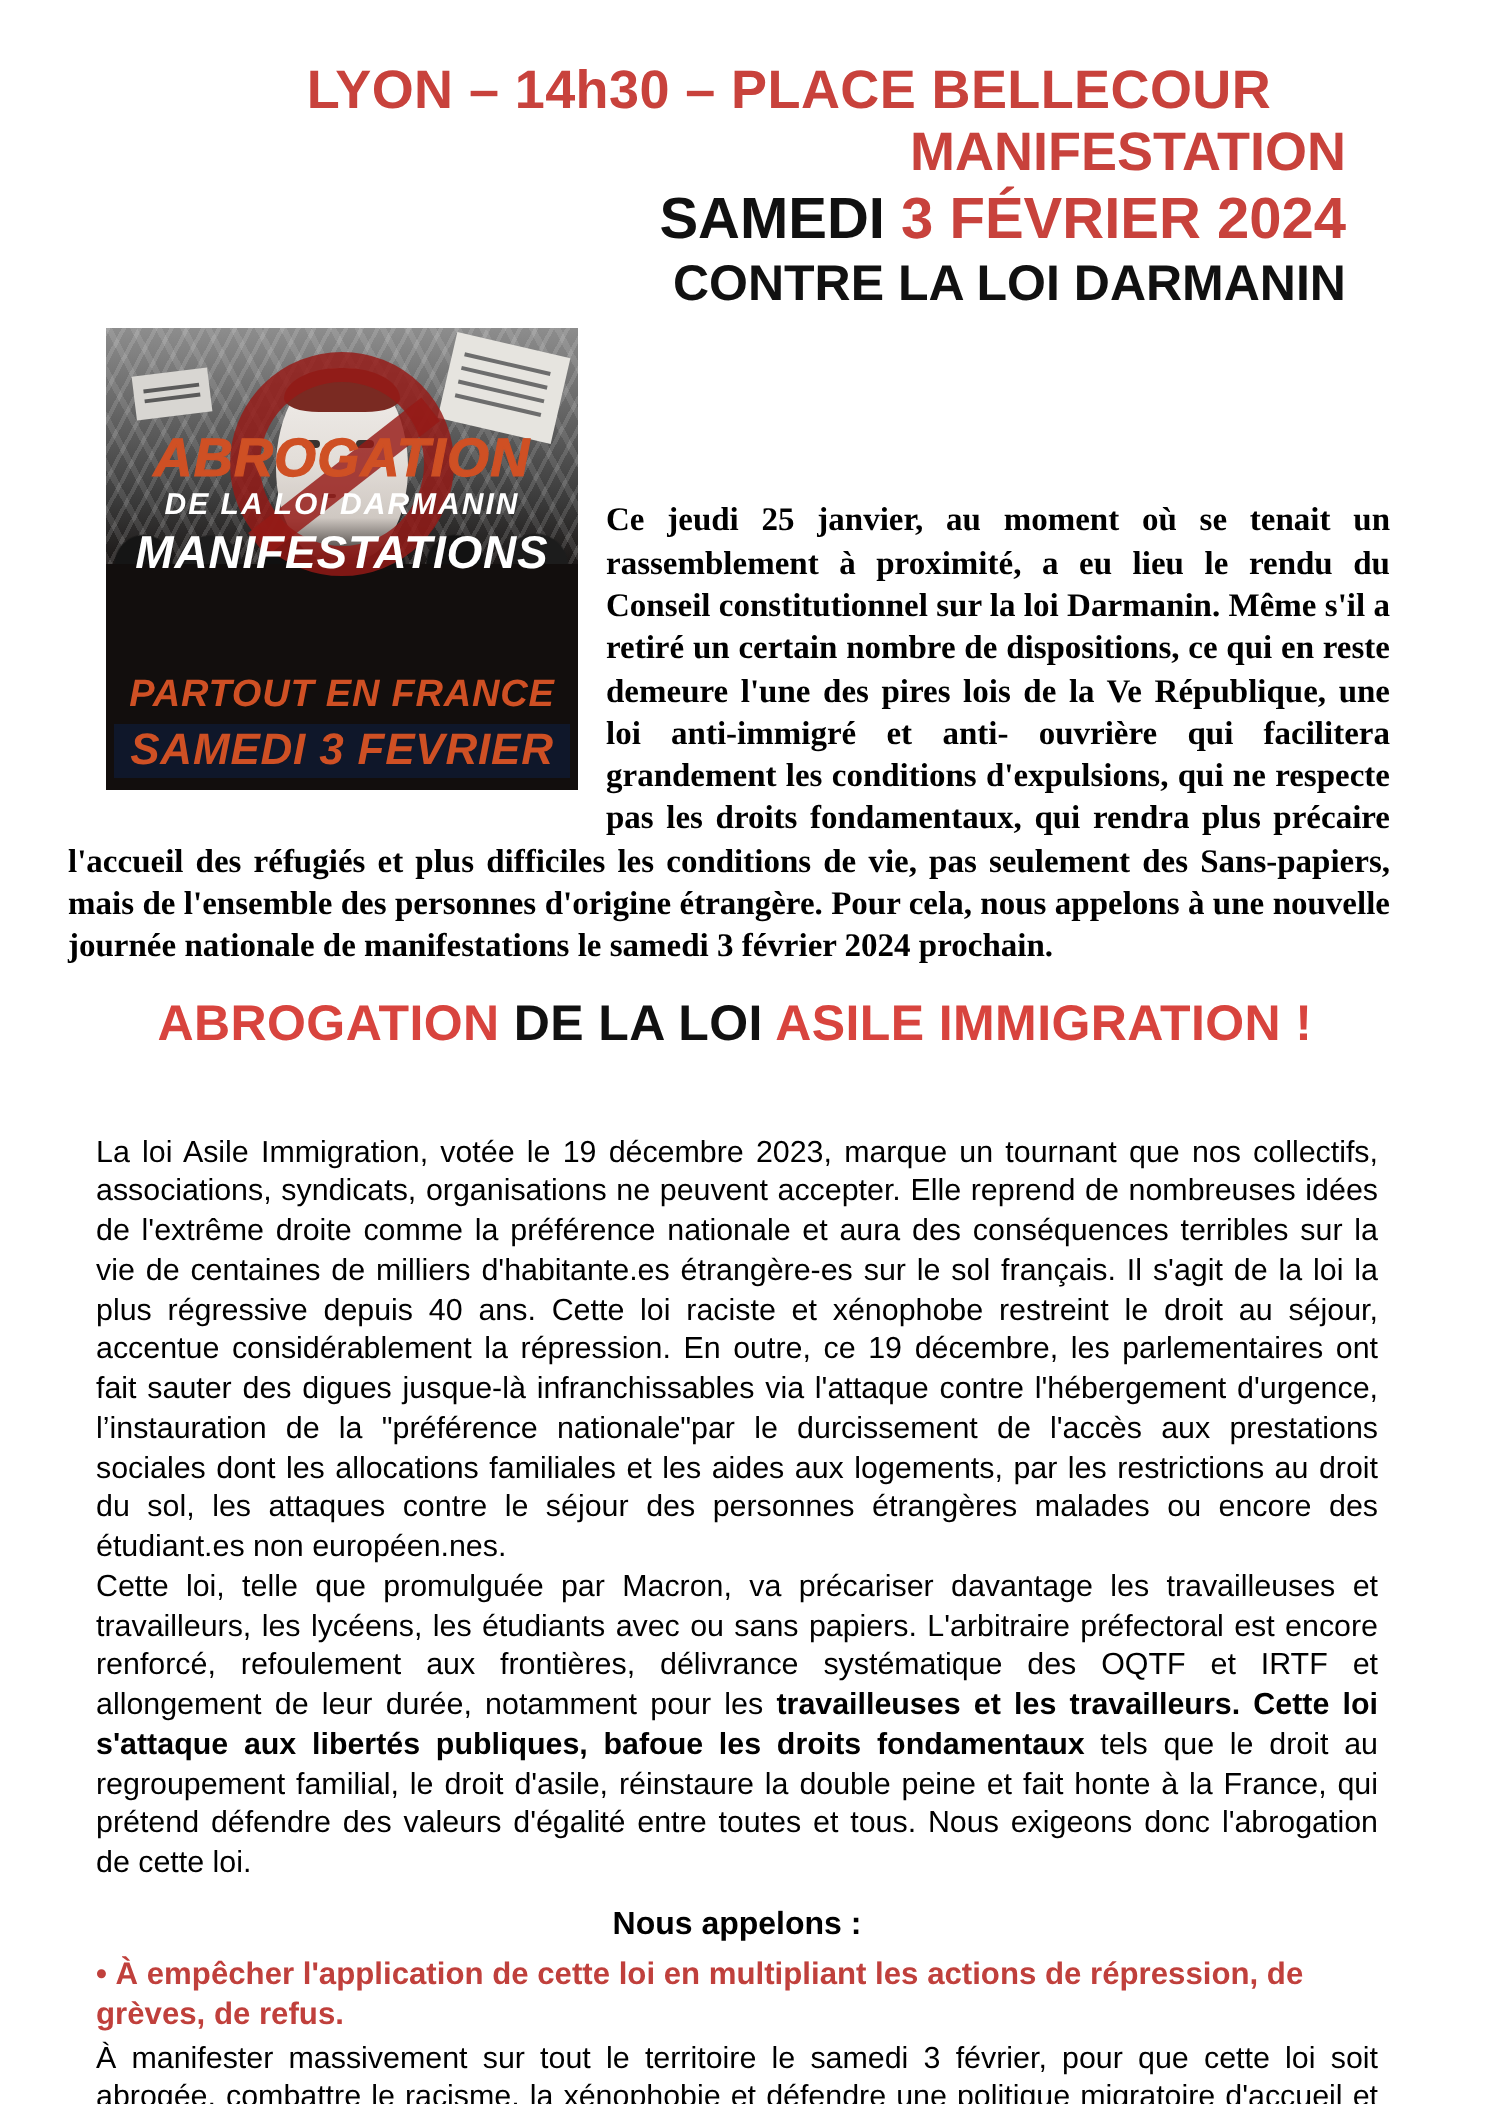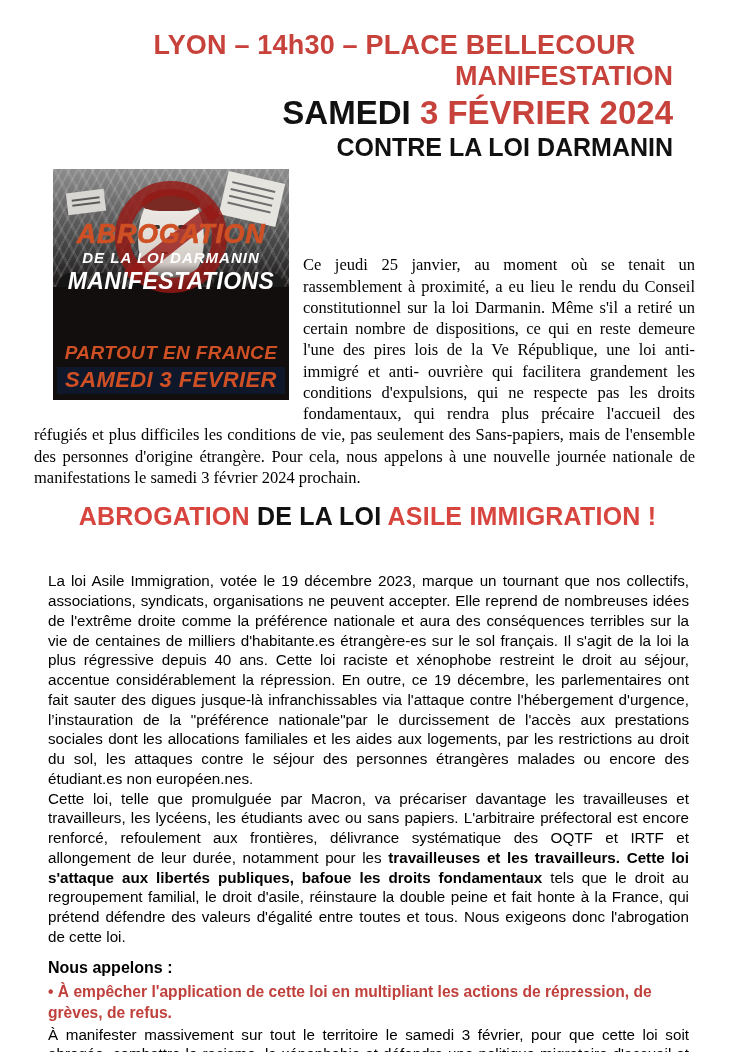--- a/index.html
+++ b/index.html
@@ -38,21 +38,21 @@
     text-align: center;
     padding-left: 60px;
   }
   .hdr-line2 {
     font-size: 27px;
     color: #c8423c;
     line-height: 1.16;
     padding-right: 22px;
   }
   .hdr-line3 {
-    font-size: 33px;
+    font-size: 29px;
     color: #111111;
     line-height: 1.2;
     padding-right: 22px;
   }
   .hdr-line3 .red { color: #c8423c; }
   .hdr-line4 {
     font-size: 25px;
     color: #111111;
     line-height: 1.2;
     padding-right: 22px;
@@ -206,21 +206,21 @@
     padding: 1px 8px 2px;
     background: #0f172a;
     color: #cf5024;
     font-size: 22px;
     line-height: 1.1;
     letter-spacing: 0.4px;
   }
 
   .intro-text {
     font-family: "Liberation Serif", serif;
-    font-weight: normal;
+    font-weight: bold;
     font-size: 16.5px;
     line-height: 1.29;
     text-align: justify;
     padding-top: 86px;
   }
 
   
   .section-title {
     clear: both;
     text-align: center;
@@ -243,21 +243,21 @@
     padding: 0 6px 0 14px;
     margin-top: 40px;
   }
   .body-col p { margin: 0; }
   .body-col b { font-weight: bold; }
 
   .nous-appelons {
     font-weight: bold;
     font-size: 16px;
     margin-top: 11px;
-    text-align: left;
+    text-align: center;
   }
   .bullets {
     color: #c0403c;
     font-weight: bold;
     font-size: 15.6px;
     line-height: 1.32;
     text-align: left;
     margin-top: 4px;
   }
   .bullets div { margin-bottom: 1px; }

